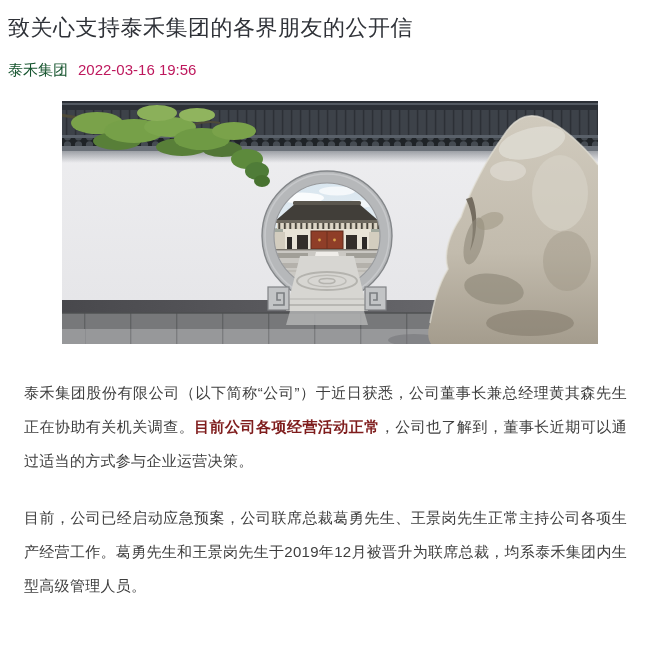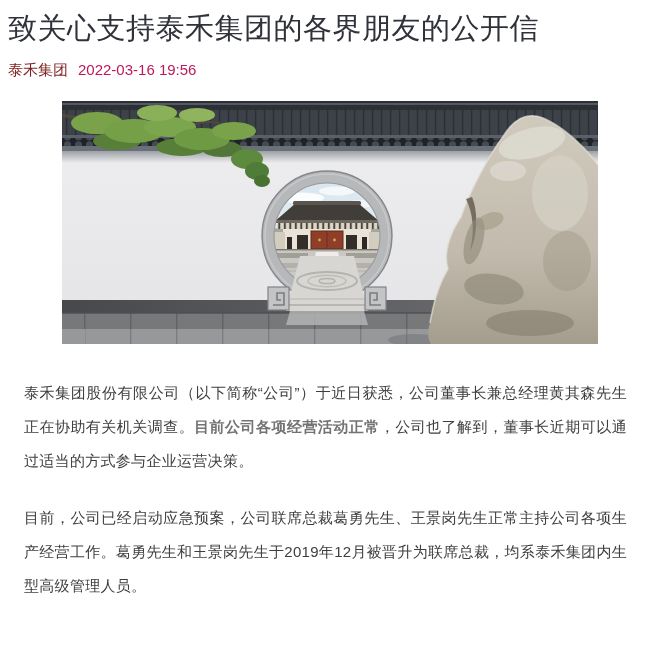--- a/index.html
+++ b/index.html
@@ -5,44 +5,44 @@
   html, body { margin: 0; padding: 0; background: #ffffff; }
   body {
     width: 660px; height: 656px; overflow: hidden;
     font-family: "Liberation Sans", "DejaVu Sans", sans-serif;
     -webkit-font-smoothing: antialiased;
   }
   .page { width: 660px; }
   .header { padding: 0 10px 0 8px; }
   .title {
     margin: 13px 0 0 0;
-    font-size: 29px; line-height: 30px; font-weight: 400;
+    font-size: 22px; line-height: 30px; font-weight: 400;
     color: #2f3238; letter-spacing: 0.5px;
   }
   .meta {
     margin-top: 17px;
     display: flex; align-items: baseline; gap: 10px;
     font-size: 15px; line-height: 19px;
   }
-  .source { color: #7f1d1d; text-decoration: none; cursor: pointer; }
+  .source { color: #14532d; text-decoration: none; cursor: pointer; }
   .date { color: #be185d; }
   .hero {
     display: block; width: 536px; height: 243px;
     margin: 22px auto 0 auto; padding: 0; cursor: pointer;
   }
   .hero svg { display: block; }
   .content {
     margin-top: 32px;
     padding: 0 33px 0 24px;
     font-size: 15px; line-height: 34px;
     color: #3e3e3e; letter-spacing: 0.3px;
     text-align: justify;
   }
   .content p { margin: 0 0 23px 0; }
-  .content strong { font-weight: 700; color: #737373; }
+  .content strong { font-weight: 700; color: #7f1d1d; }
 </style>
 </head>
 <body>
 
 <div class="page">
 
   <div class="header">
     <h1 class="title">致关心支持泰禾集团的各界朋友的公开信</h1>
     <div class="meta">
       <a class="source">泰禾集团</a>

